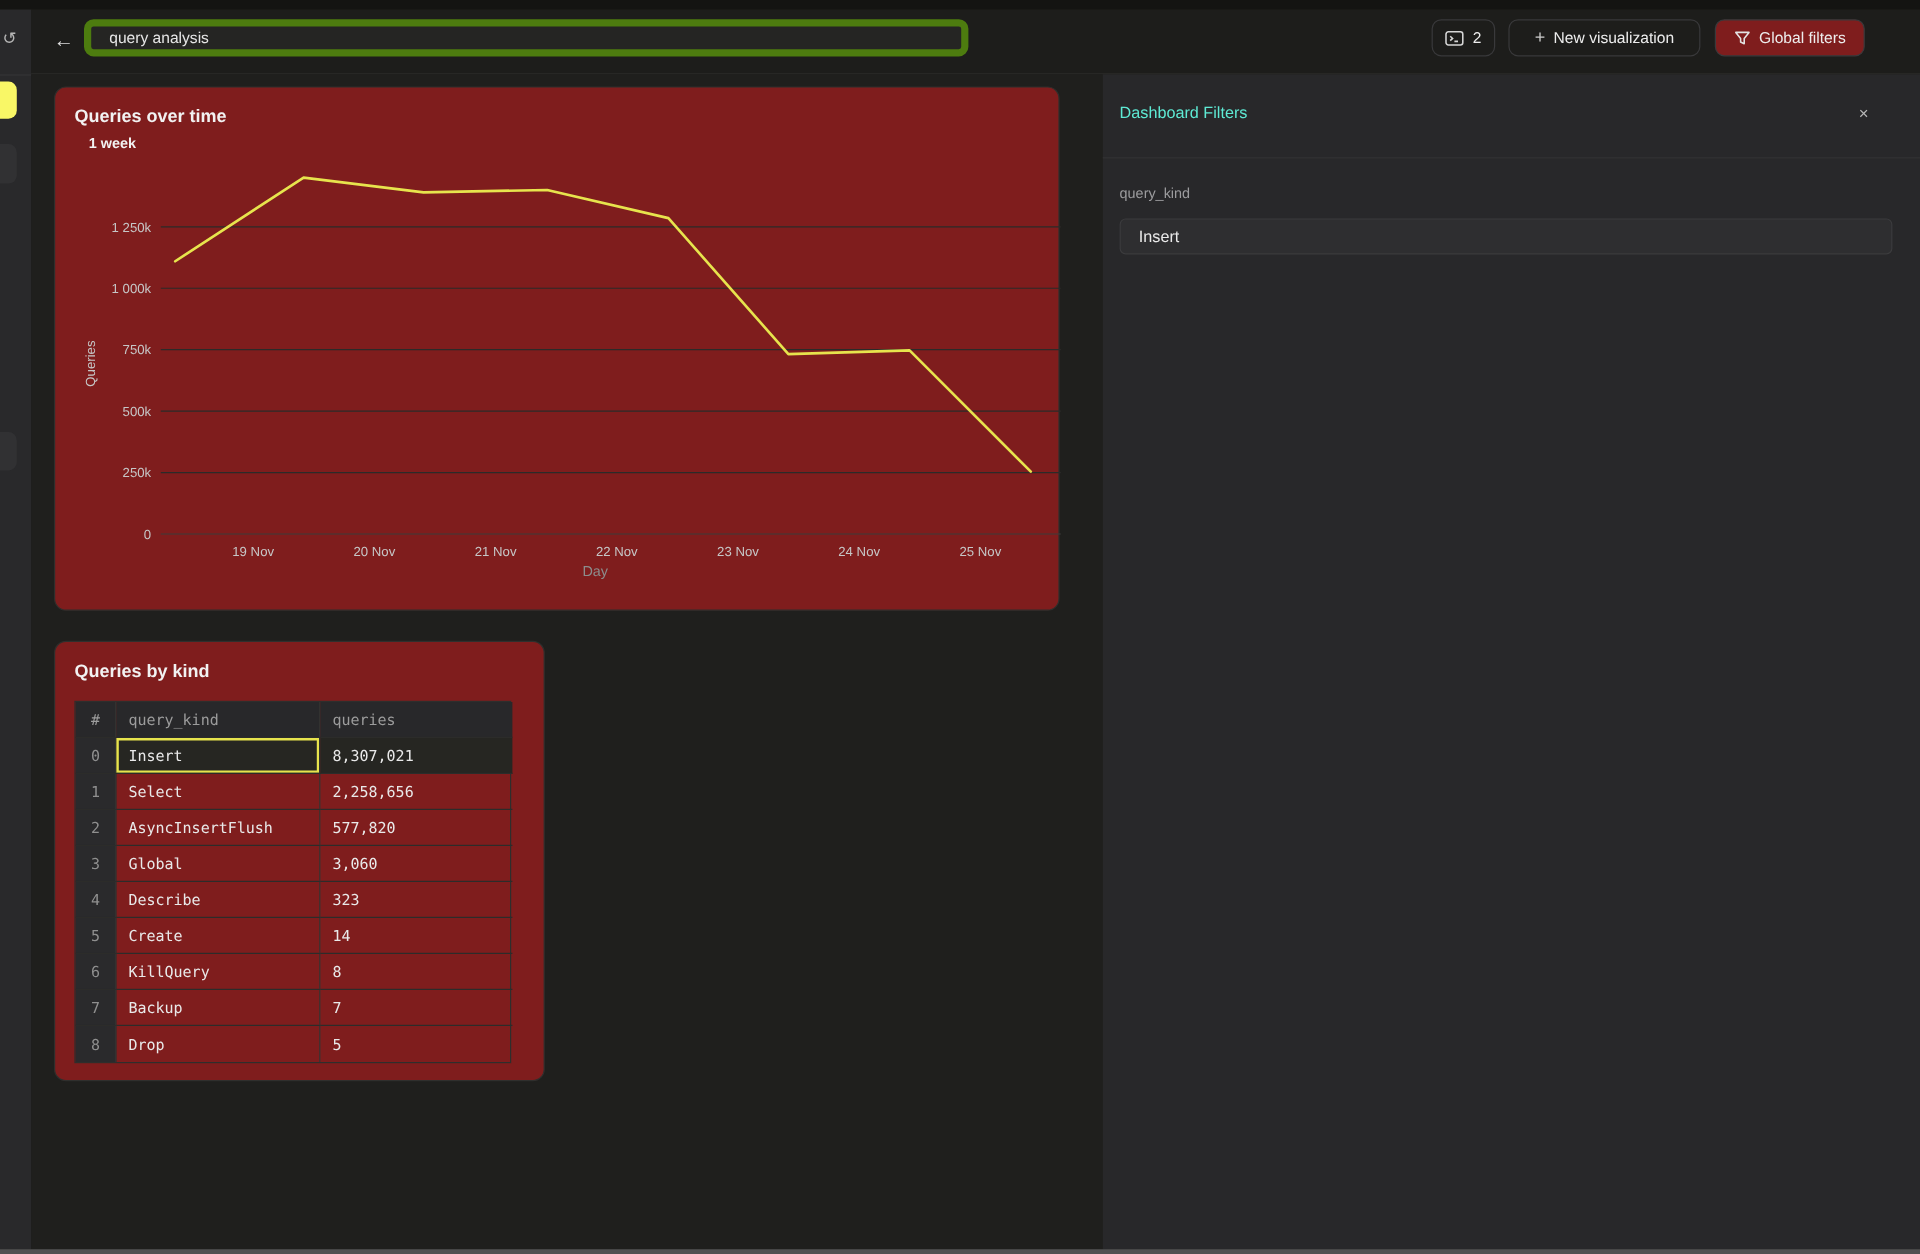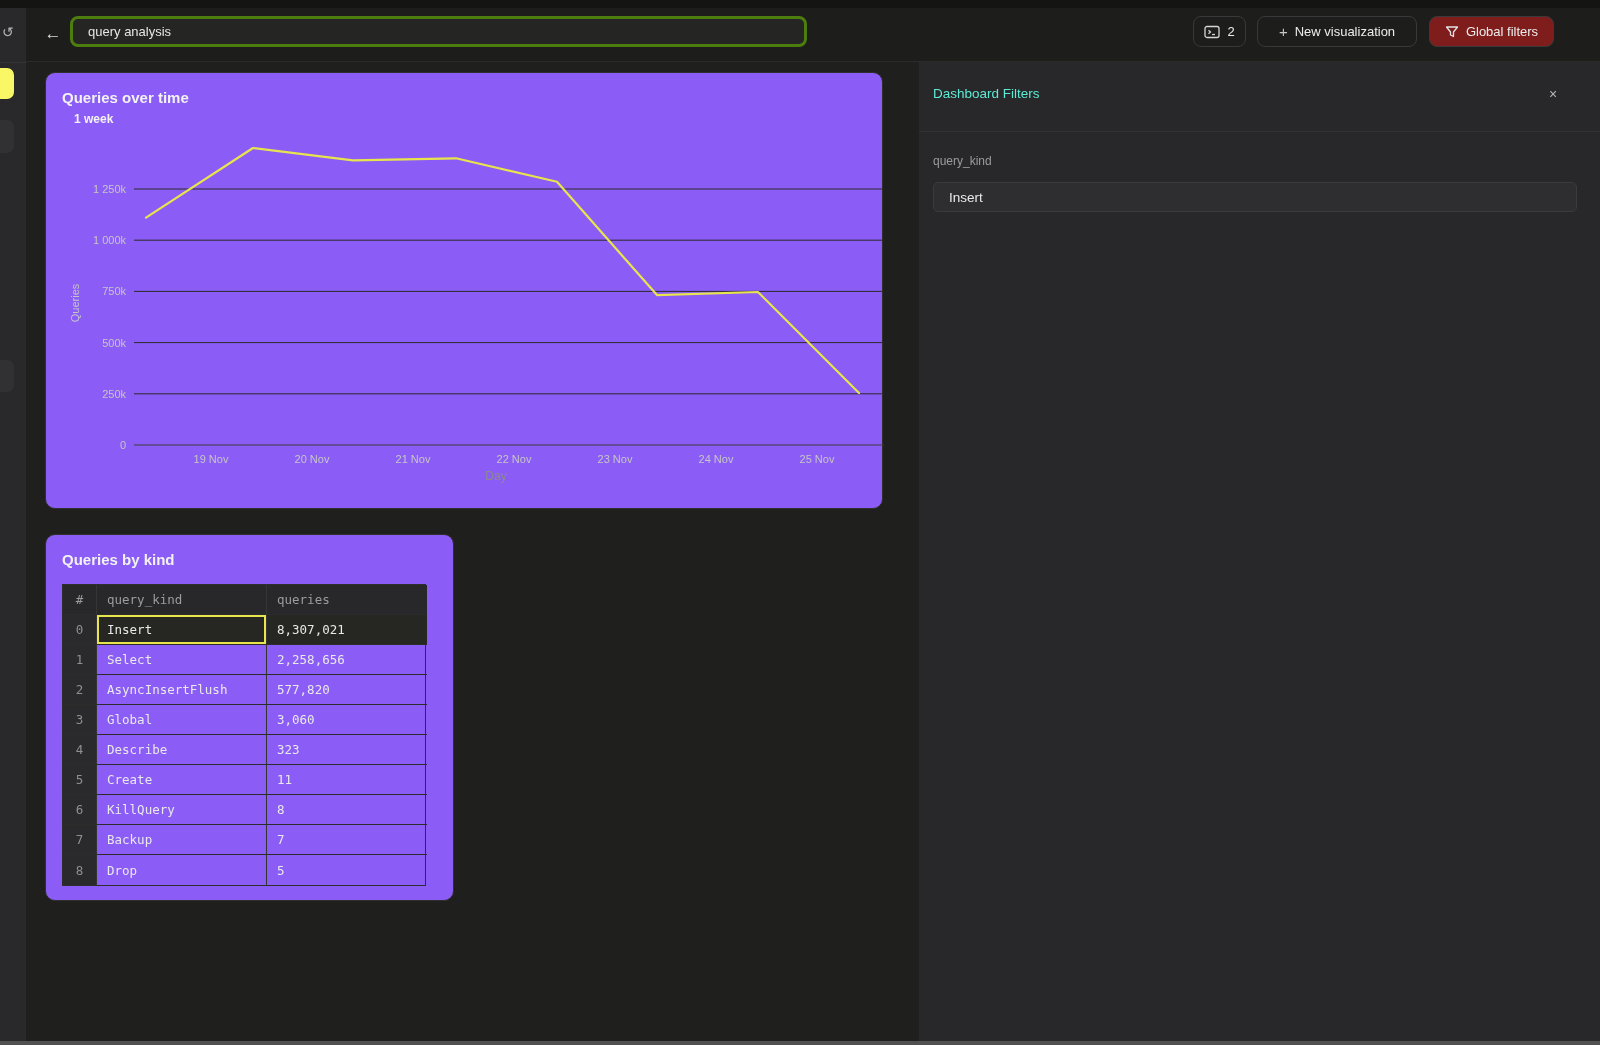--- a/index.html
+++ b/index.html
@@ -13,31 +13,31 @@
   .rail-divider { position:absolute; left:0; top:54px; width:26px; height:1px; background:#343436; }
   .history-icon { position:absolute; left:2px; top:16px; font-size:14px; color:#b5b5b5; }
   .rail-tile { position:absolute; left:-12px; width:26px; border-radius:7px; }
   .tile-yellow { top:60px; height:31px; background:#f9f766; }
   .tile-gray1 { top:112px; height:33px; background:#313133; }
   .tile-gray2 { top:352px; height:32px; background:#313133; }
 
   
   .topbar { position:absolute; left:26px; top:8px; right:0; height:54px; background:#1d1d1b; border-bottom:1px solid #2b2b29; }
   .back-btn { position:absolute; left:14px; top:13px; width:26px; height:26px; display:flex; align-items:center; justify-content:center; color:#dcdcdc; font-size:17px; cursor:pointer; }
-  .title-input { position:absolute; left:44px; top:8px; width:737px; height:31px; background:#252523; border:3px solid #4d7c0f; border-radius:8px; color:#e6e6e6; font-size:13px; padding:0 15px; font-family:"Liberation Sans", sans-serif; outline:none; }
+  .title-input { position:absolute; left:44px; top:8px; width:737px; height:31px; background:#252523; border:6px solid #4d7c0f; border-radius:8px; color:#e6e6e6; font-size:13px; padding:0 15px; font-family:"Liberation Sans", sans-serif; outline:none; }
   .tb-btn { position:absolute; top:8px; height:31px; display:flex; align-items:center; justify-content:center; gap:7px; border-radius:8px; font-size:13px; color:#ededed; border:1px solid #39393b; background:#1d1d1b; cursor:pointer; }
   .btn-console { right:354px; width:53px; }
   .btn-newviz  { right:183px; width:160px; }
   .btn-global  { right:46px;  width:125px; background:#7f1d1d; border-color:#3a3a3c; }
   .plus-glyph { color:#c9c9c9; font-size:15px; font-weight:400; }
   .icon-svg { display:block; }
 
   
   .content { position:absolute; left:26px; top:62px; width:893px; bottom:4px; background:#1f1f1d; }
-  .card { position:absolute; background:#8b5cf6; border:1px solid #2f2f2d; border-radius:10px; }
+  .card { position:absolute; background:#7f1d1d; border:1px solid #2f2f2d; border-radius:10px; }
   .chart-card { left:19px; top:10px; width:838px; height:437px; }
   .card-title { position:absolute; left:16px; top:16px; font-size:15px; font-weight:bold; color:#f2f2f2; }
   .card-subtitle { position:absolute; left:28px; top:39px; font-size:12px; font-weight:bold; color:#f2f2f2; }
   .chart-svg { position:absolute; left:0; top:0; }
 
   .table-card { left:19px; top:472px; width:409px; height:367px; }
   .kind-table { position:absolute; left:16px; top:49px; width:364px; border:1px solid #2e2e2c; font-family:"DejaVu Sans Mono", monospace; font-size:12.5px; }
   .t-row { display:grid; grid-template-columns:34px 170px 160px; height:30px; }
   .t-cell { display:flex; align-items:center; padding:0 10px; border-right:1px solid #353533; border-bottom:1px solid #2c2c2a; color:#e9e9e9; overflow:hidden; white-space:nowrap; }
   .t-cell:last-child { border-right:none; }
@@ -155,21 +155,21 @@
           <div class="t-cell ">3,060</div>
         </div>
         <div class="t-row ">
           <div class="t-cell num-cell">4</div>
           <div class="t-cell ">Describe</div>
           <div class="t-cell ">323</div>
         </div>
         <div class="t-row ">
           <div class="t-cell num-cell">5</div>
           <div class="t-cell ">Create</div>
-          <div class="t-cell ">11</div>
+          <div class="t-cell ">14</div>
         </div>
         <div class="t-row ">
           <div class="t-cell num-cell">6</div>
           <div class="t-cell ">KillQuery</div>
           <div class="t-cell ">8</div>
         </div>
         <div class="t-row ">
           <div class="t-cell num-cell">7</div>
           <div class="t-cell ">Backup</div>
           <div class="t-cell ">7</div>

